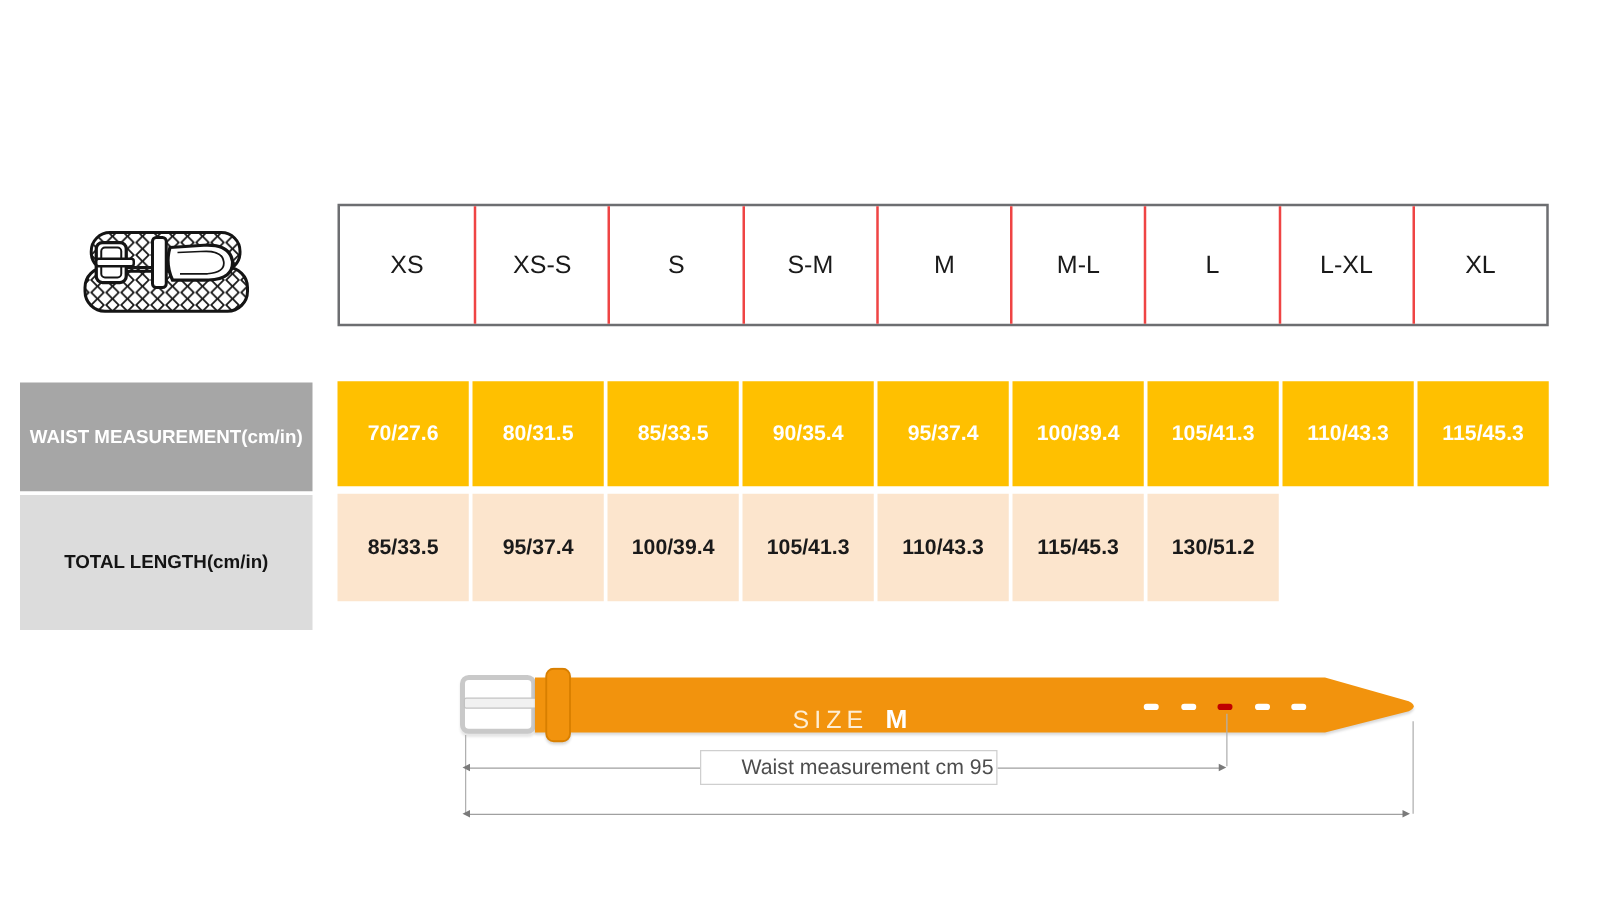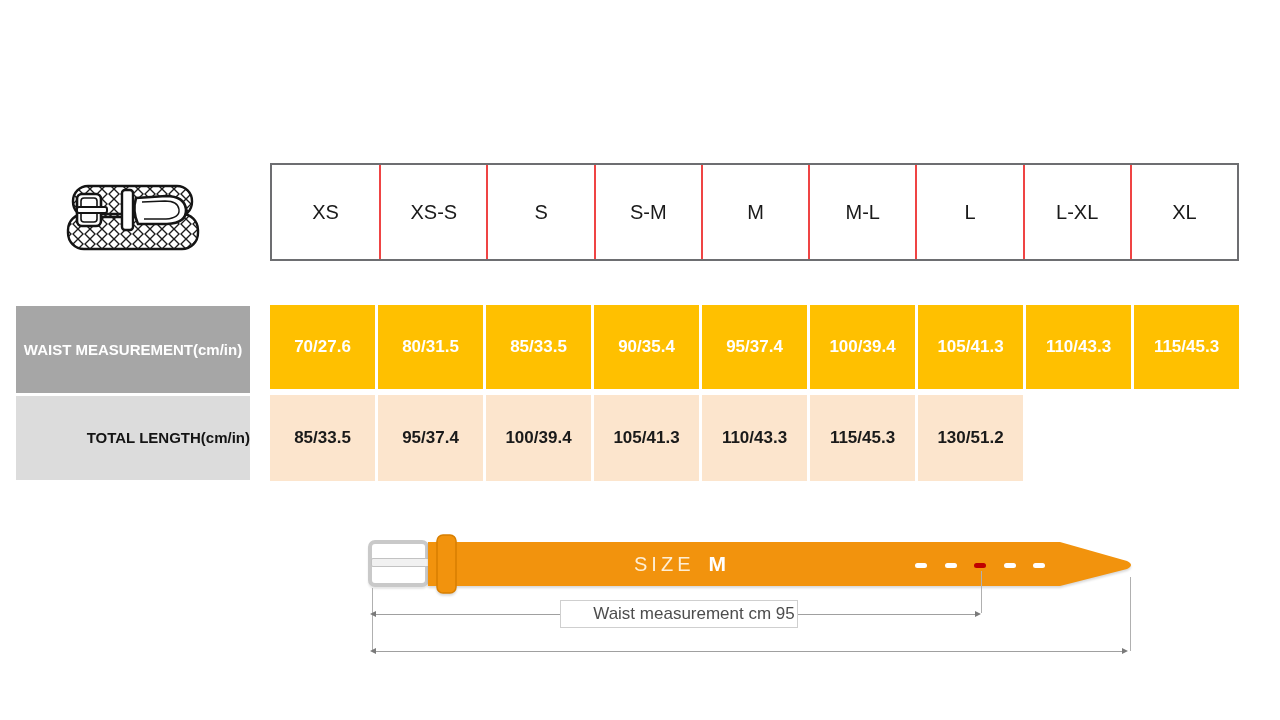--- a/index.html
+++ b/index.html
@@ -25,21 +25,21 @@
   }
   .size-header .hcell:first-child { border-left:none; }
 
   
   .row-label {
     position:absolute; left:16px; width:234px;
     display:flex; flex-direction:row; align-items:center; justify-content:center;
     font-weight:bold; font-size:15px; line-height:1.55; text-align:center;
   }
   .row-label.waist { top:282px; height:87px; background:var(--waist-label-bg); color:#ffffff; }
-  .row-label.total { top:372px; height:84px; background:var(--total-label-bg); color:#141414;justify-content:flex-end; }
+  .row-label.total { top:372px; height:108px; background:var(--total-label-bg); color:#141414; }
 
   
   .cells {
     position:absolute; left:270px; width:969px;
     display:grid; grid-template-columns:repeat(9,1fr); gap:3px;
   }
   .cells.waist { top:281px; height:84px; }
   .cells.total { top:371px; height:86px; }
   .cells .cell {
     display:flex; align-items:center; justify-content:center;
@@ -57,21 +57,21 @@
   .prong {
     position:absolute; left:371px; top:534px; width:63px; height:9px;
     background:#f1f1f1; border:1.5px solid #c2c2c2; border-radius:2px;
   }
   .strap-svg { position:absolute; left:425px; top:510px; width:715px; height:64px;
     filter:drop-shadow(0 2px 1px rgba(0,0,0,0.15)); }
   .strap-svg .strap { fill:var(--belt-color); }
   .strap-svg .loop  { fill:var(--belt-color); stroke:#d87f00; stroke-width:1.5; }
 
   .size-text {
-    position:absolute; left:605px; top:527px; width:150px; height:26px;
+    position:absolute; left:605px; top:539px; width:150px; height:26px;
     display:flex; align-items:center; justify-content:center; gap:14px;
   }
   .size-prefix { color:rgba(255,250,240,0.88); font-size:20px; letter-spacing:4px; }
   .size-value  { color:#ffffff; font-size:21px; font-weight:bold; }
 
   .holes {
     position:absolute; left:915px; top:538px; width:130px; height:6px;
     display:flex; justify-content:space-between; align-items:center;
   }
   .hole { width:12px; height:5px; background:#ffffff; border-radius:2.5px; }

